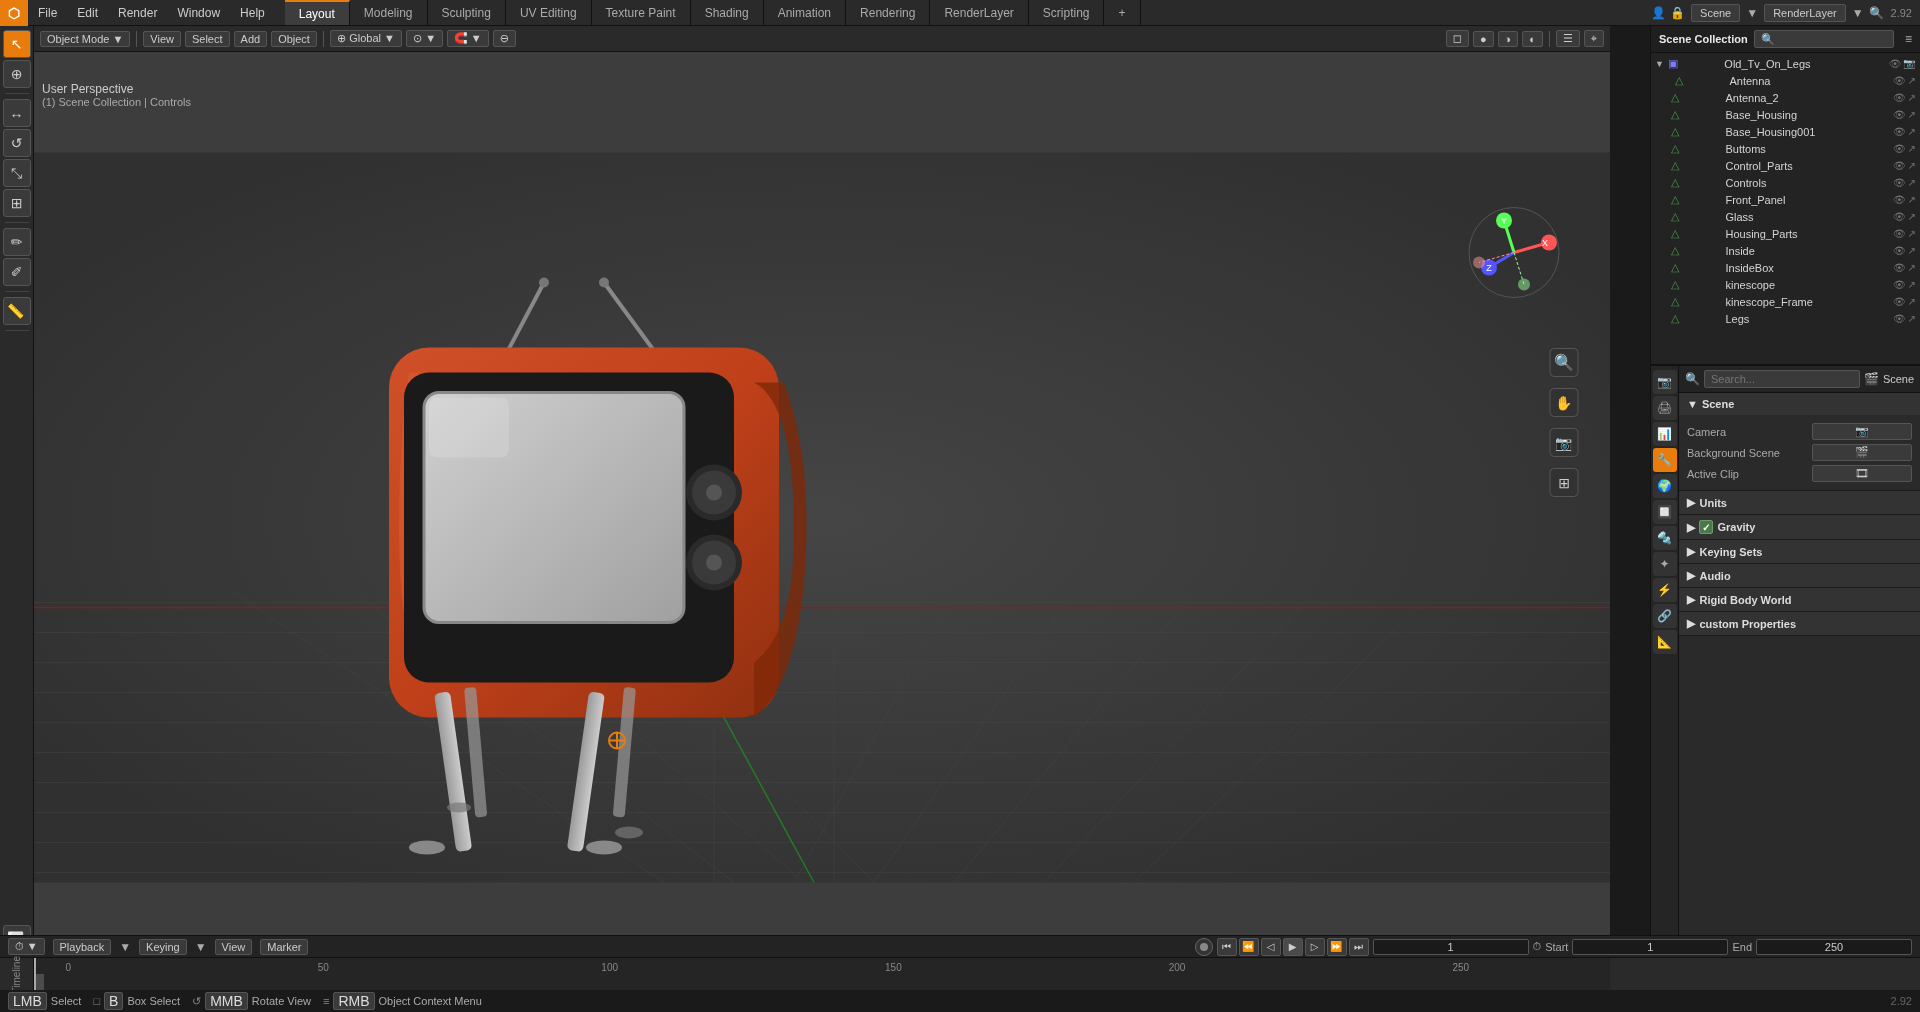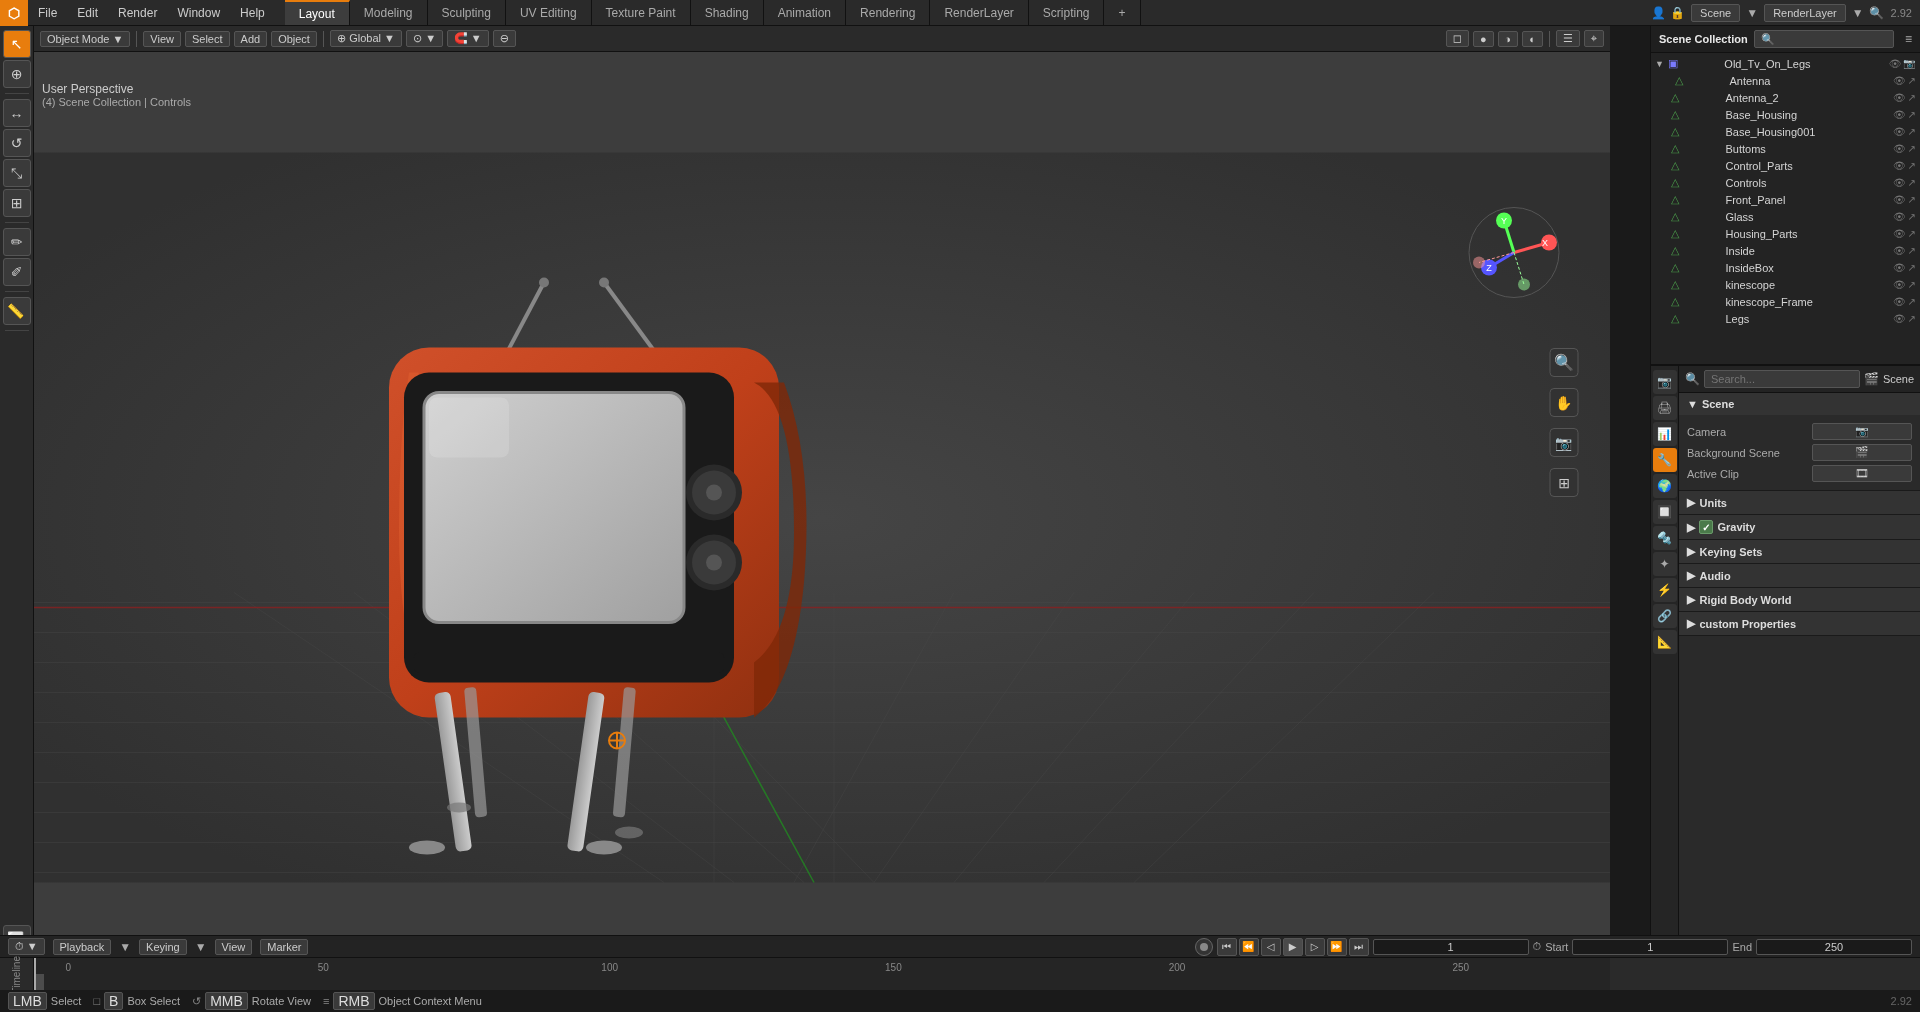--- a/index.html
+++ b/index.html
@@ -517,21 +517,21 @@
         <div style="width:1px;height:16px;background:#555;margin:0 2px;"></div>
         <button class="vp-header-btn">☰</button>
         <button class="vp-header-btn">⌖</button>
       </div>
     </div>
 
     <div id="viewport-canvas">
 
       <div id="viewport-info">
         <div style="font-size:12px;color:#ccc;">User Perspective</div>
-        <div style="font-size:11px;color:#aaa;">(4) Scene Collection | Controls</div>
+        <div style="font-size:11px;color:#aaa;">(1) Scene Collection | Controls</div>
       </div>
 
       <svg id="viewport-svg" viewBox="0 0 1576 730" xmlns="http://www.w3.org/2000/svg" preserveAspectRatio="xMidYMid meet">
 
         <defs>
           <radialGradient id="bgGrad" cx="50%" cy="50%" r="60%">
             <stop offset="0%" style="stop-color:#454545"></stop>
             <stop offset="100%" style="stop-color:#303030"></stop>
           </radialGradient>
           <linearGradient id="tvBodyGrad" x1="0%" y1="0%" x2="100%" y2="100%">

